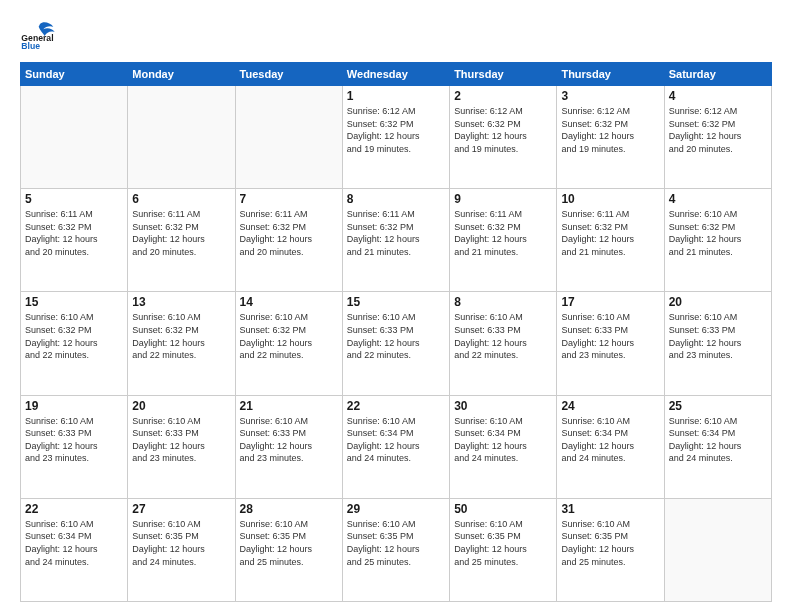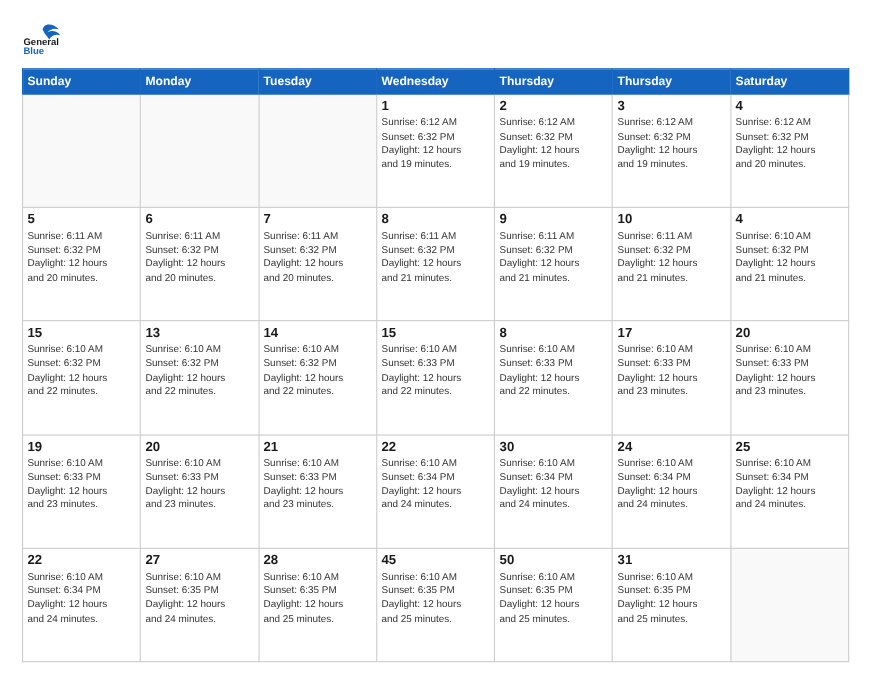--- a/index.html
+++ b/index.html
@@ -322,21 +322,21 @@
 and 24 minutes.</div>
           </td>
           <td>
             <span class="day-num">28</span>
             <div class="day-info" style="white-space: pre-line;">Sunrise: 6:10 AM
 Sunset: 6:35 PM
 Daylight: 12 hours
 and 25 minutes.</div>
           </td>
           <td>
-            <span class="day-num">45</span>
+            <span class="day-num">29</span>
             <div class="day-info" style="white-space: pre-line;">Sunrise: 6:10 AM
 Sunset: 6:35 PM
 Daylight: 12 hours
 and 25 minutes.</div>
           </td>
           <td>
             <span class="day-num">50</span>
             <div class="day-info" style="white-space: pre-line;">Sunrise: 6:10 AM
 Sunset: 6:35 PM
 Daylight: 12 hours

